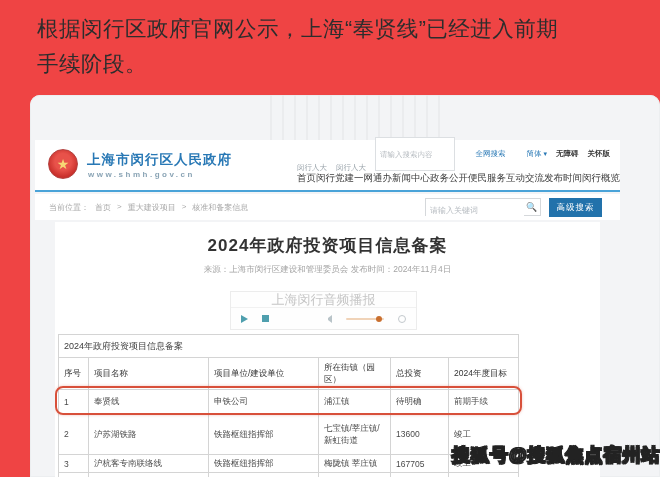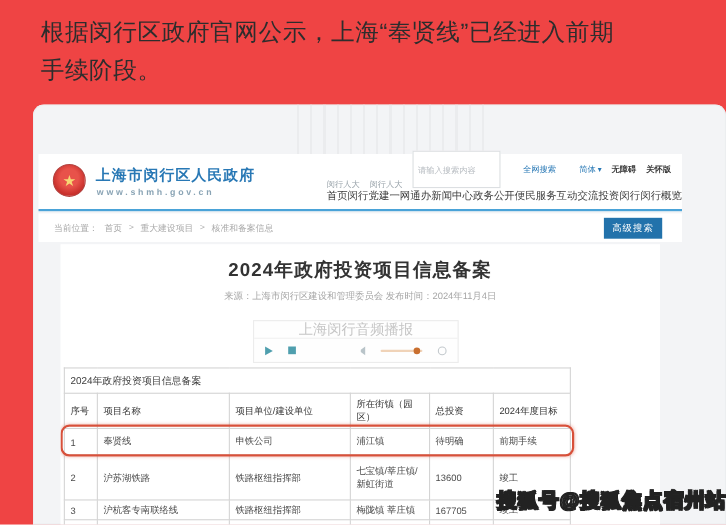--- a/index.html
+++ b/index.html
@@ -134,33 +134,37 @@
       </div>
 
       <div class="navrow">
         <span>首页</span>
         <span>闵行党建</span>
         <span>一网通办</span>
         <span>新闻中心</span>
         <span>政务公开</span>
         <span>便民服务</span>
         <span>互动交流</span>
-        <span>投资闵行</span>
+        <span>发布时间</span>
         <span>闵行概览</span>
       </div>
     </div>
 
     <div class="crumbbar">
       <div class="crumbs">
         <span>当前位置：</span>
         <span>首页</span>
         <span>&gt;</span>
         <span>重大建设项目</span>
         <span>&gt;</span>
         <span>核准和备案信息</span>
+      </div>
+      <div class="kw-wrap">
+        <input class="kw" placeholder="请输入关键词" style="">
+        <span class="mag">🔍</span>
       </div>
       <button class="adv-btn">高级搜索</button>
     </div>
 
     <div class="panel">
       <div class="art-title">2024年政府投资项目信息备案</div>
       <div class="art-meta">来源：上海市闵行区建设和管理委员会  发布时间：2024年11月4日</div>
 
       <div class="player">
         <div class="player-label">上海闵行音频播报</div>

